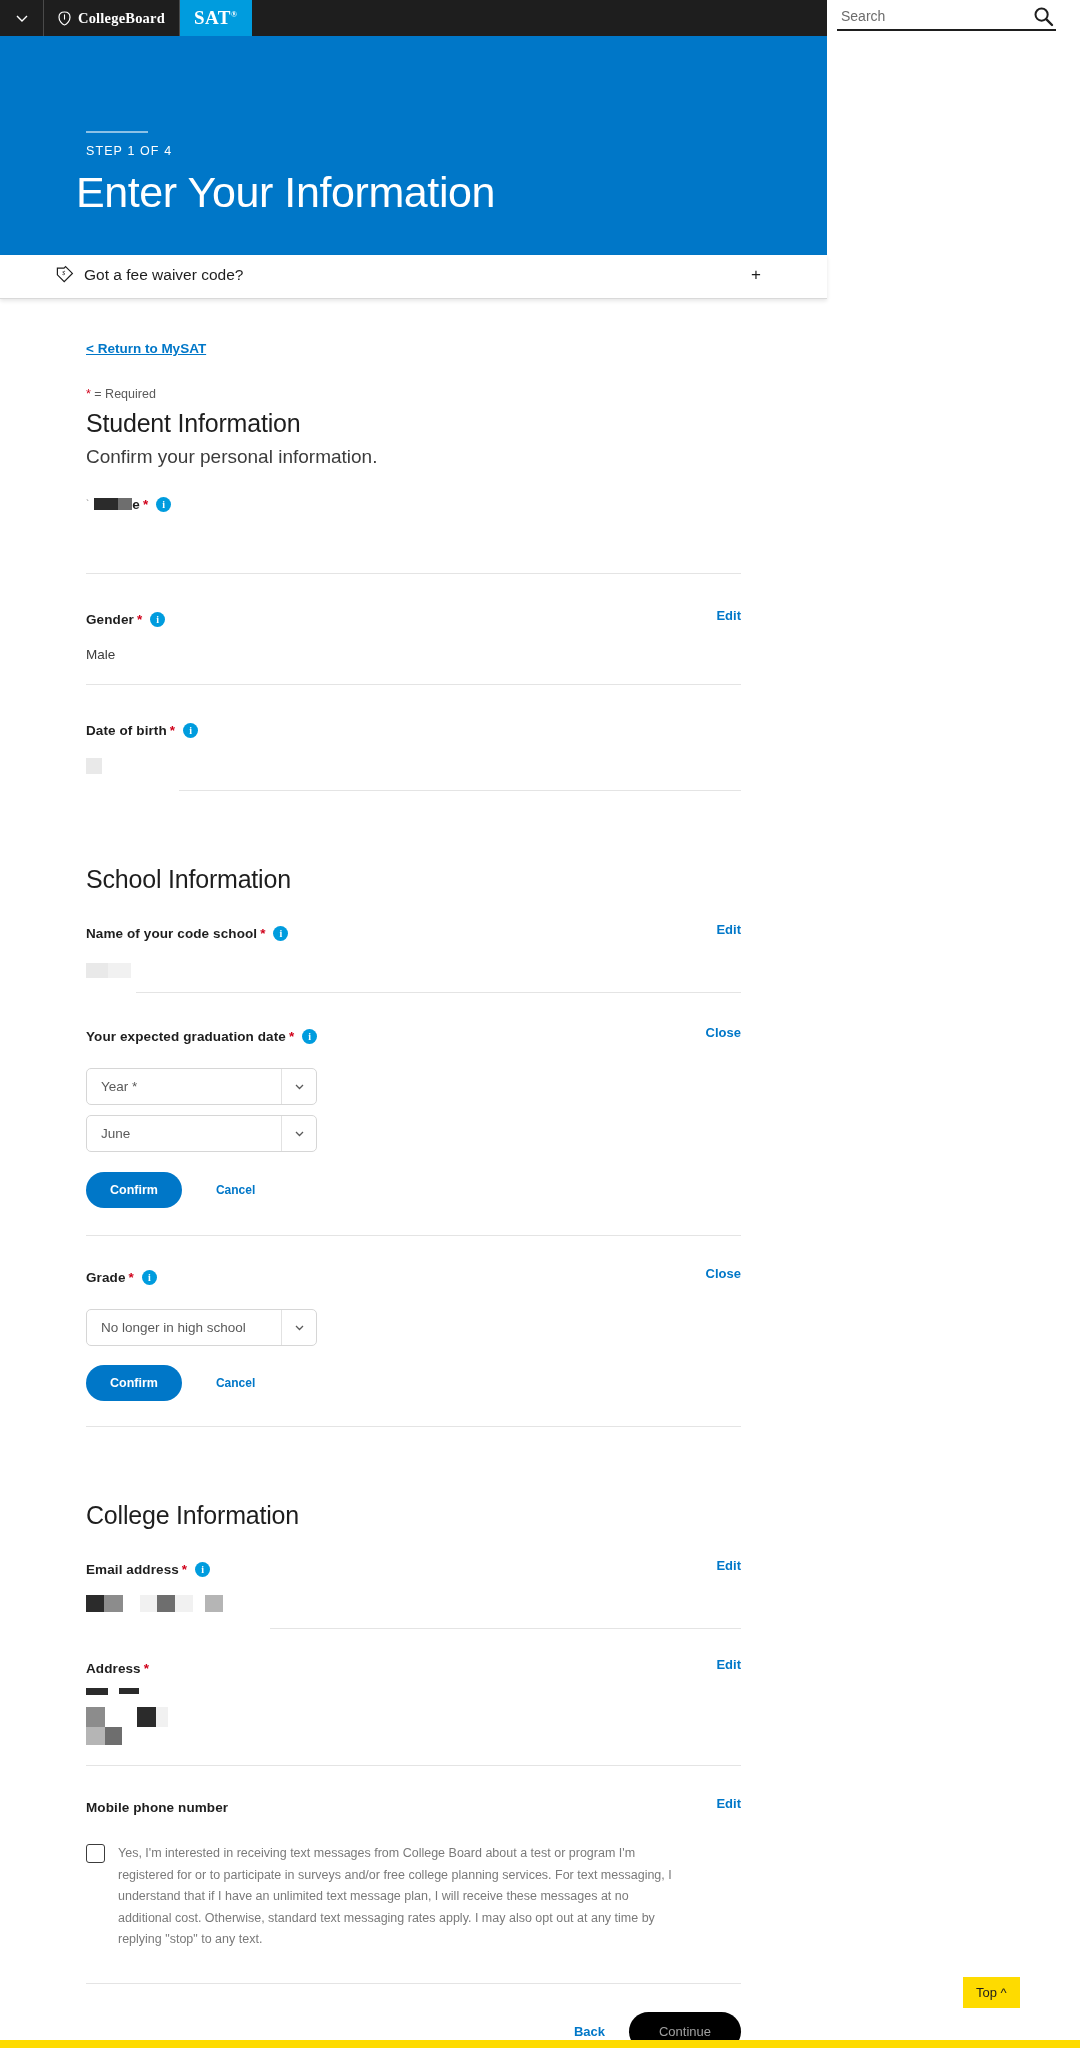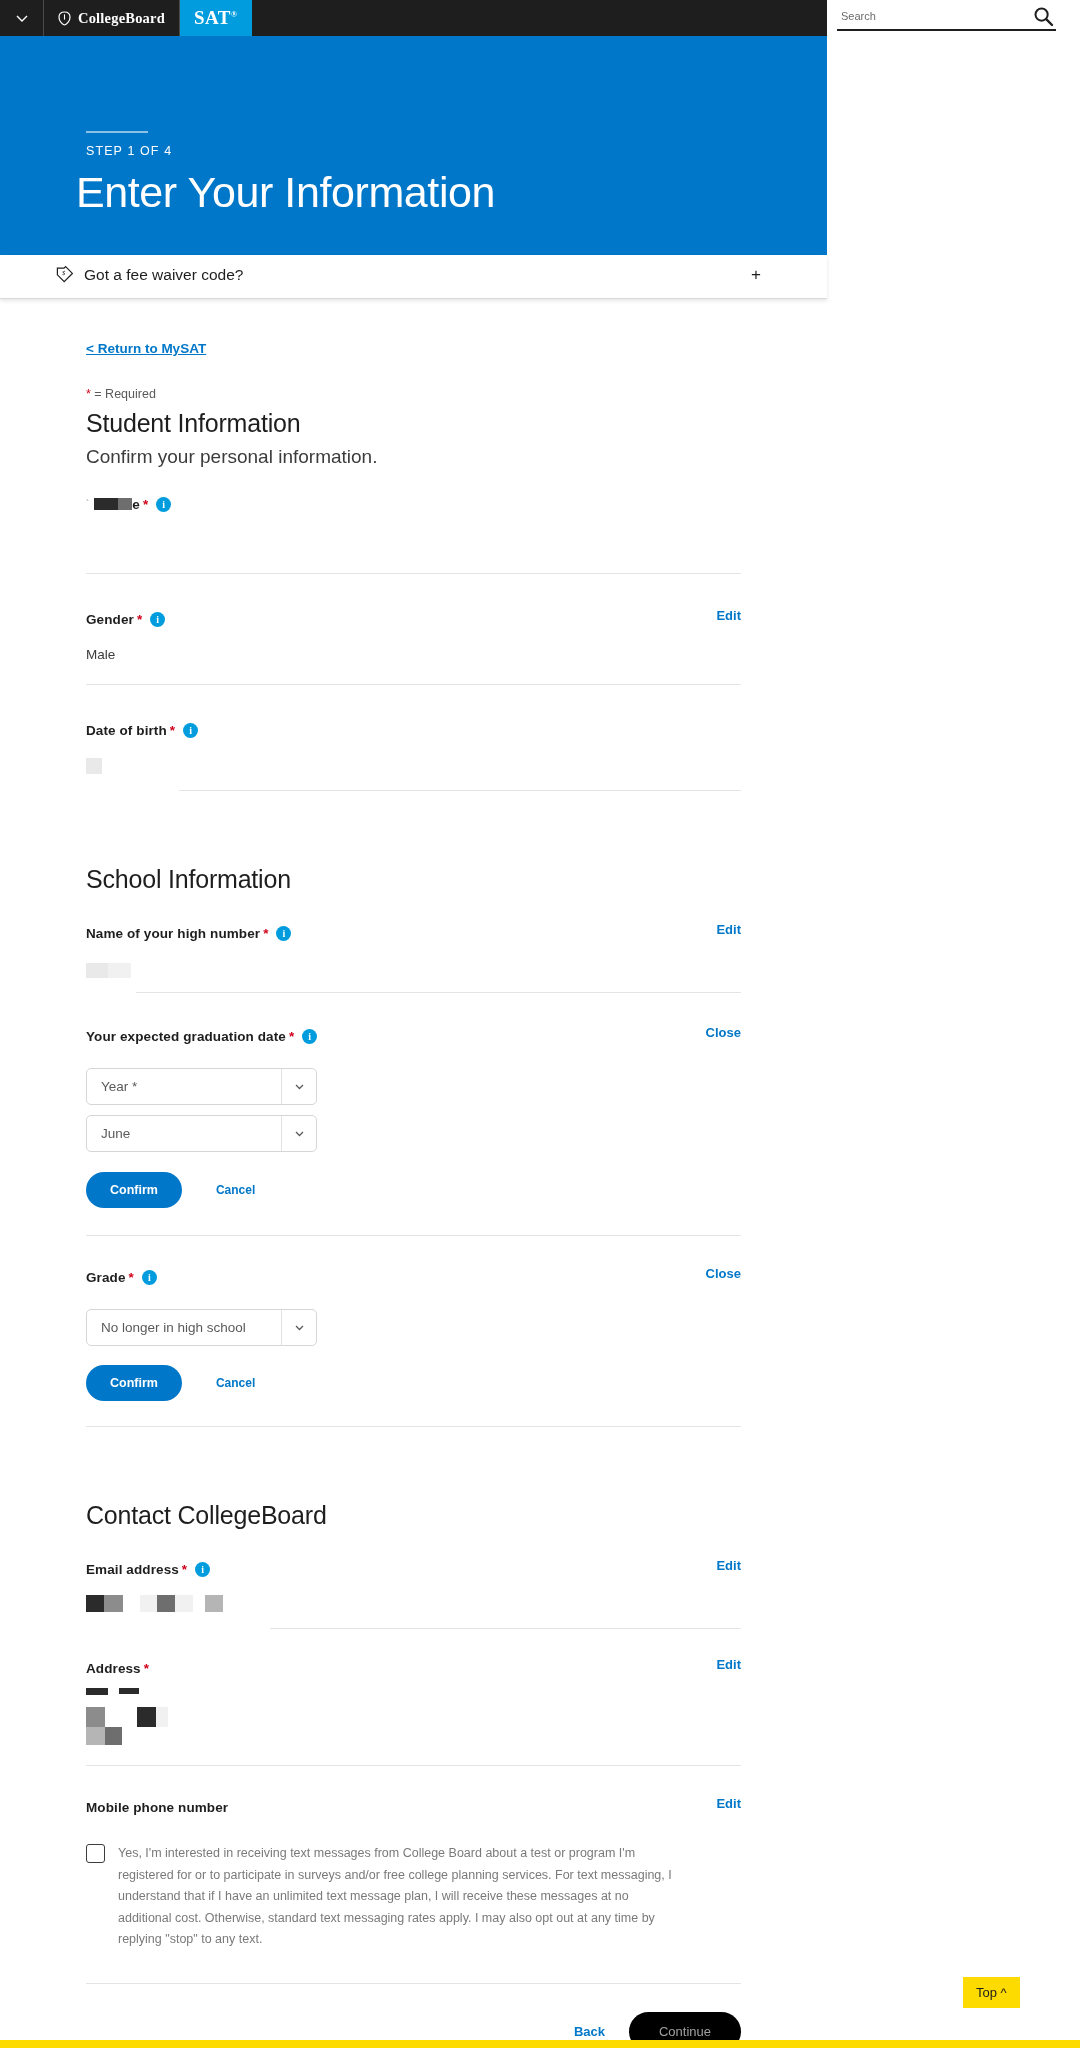--- a/index.html
+++ b/index.html
@@ -49,21 +49,21 @@
     position:absolute; left:827px; top:0; right:0; height:36px;
     background:#ffffff; display:flex; align-items:center;
   }
   .search-wrap{
     margin-left:10px; margin-right:24px; flex:1;
     display:flex; align-items:center; border-bottom:2px solid #1e1e1e;
     height:26px; padding-bottom:2px;
   }
   .search-input{
     border:0; outline:0; background:transparent; flex:1;
-    font-family:"Liberation Sans", sans-serif; font-size:11px; color:#15803d;
+    font-family:"Liberation Sans", sans-serif; font-size:14px; color:#15803d;
     padding:0 4px;
   }
   .search-input::placeholder{ color:#6c6c6c; }
   .search-btn{ background:none; border:0; cursor:pointer; padding:0 2px; display:flex; }
 
   
   .account{
     position:absolute; right:0; top:0; height:36px;
     display:flex; align-items:center; gap:6px; padding-right:8px;
   }
@@ -331,21 +331,21 @@
     </div>
     <div style="height:16px;"></div>
     <div class="divider" style="margin-left:93px;width:562px;"></div>
   </div>
 
   
   <h2 class="block-title" style="margin-top:72px;">School Information</h2>
 
   <div class="field" style="margin-top:28px;">
     <div class="field-head">
-      <span class="field-label">Name of your high number</span>
+      <span class="field-label">Name of your code school</span>
       <span class="req">*</span>
       <span class="info-icon">i</span>
       <span class="action-link">Edit</span>
     </div>
     <div style="margin-top:17px;">
       <span class="redact g4" style="width:22px;height:15px;"></span><span class="redact g5" style="width:23px;height:15px;"></span>
     </div>
     <div style="height:13px;"></div>
     <div class="divider" style="margin-left:50px;width:605px;"></div>
   </div>
@@ -403,21 +403,21 @@
     </div>
     <div class="btn-row" style="margin-top:19px;">
       <button class="btn-confirm">Confirm</button>
       <button class="btn-text">Cancel</button>
     </div>
     <div style="height:25px;"></div>
     <div class="divider"></div>
   </div>
 
   
-  <h2 class="block-title" style="margin-top:72px;">Contact CollegeBoard</h2>
+  <h2 class="block-title" style="margin-top:72px;">College Information</h2>
 
   
   <div class="field" style="margin-top:28px;">
     <div class="field-head">
       <span class="field-label">Email address</span>
       <span class="req">*</span>
       <span class="info-icon">i</span>
       <span class="action-link">Edit</span>
     </div>
     <div style="margin-top:14px;">

